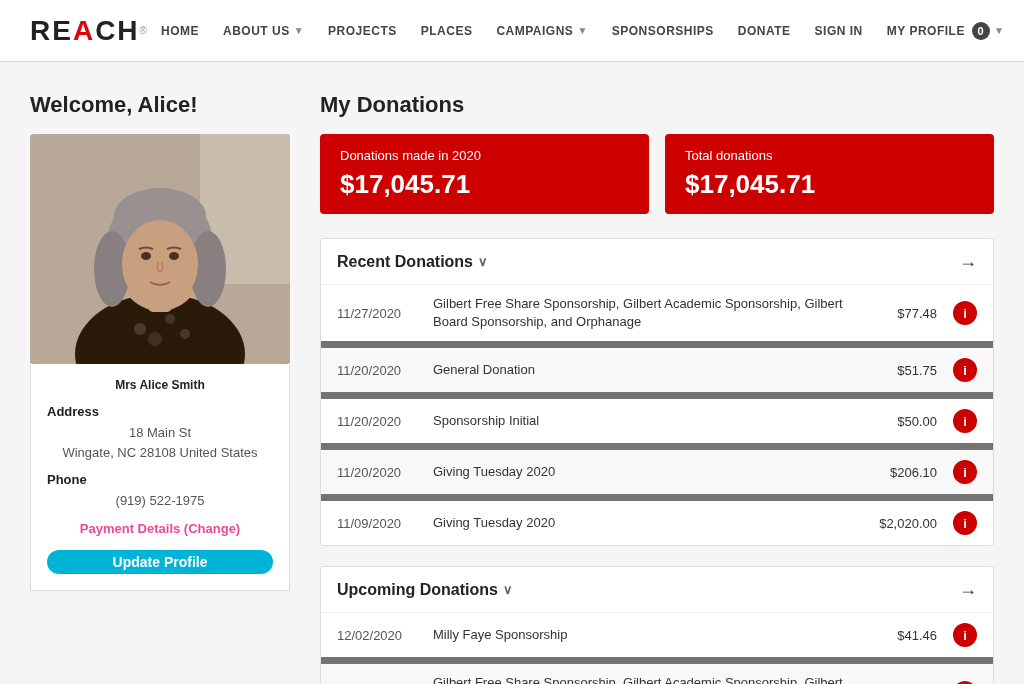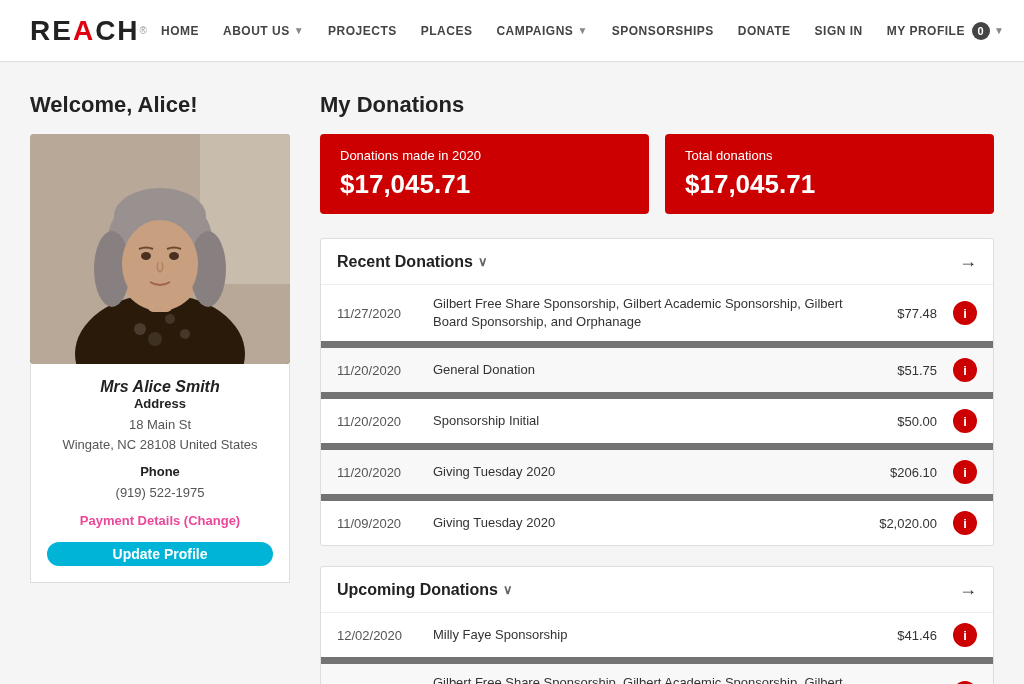--- a/index.html
+++ b/index.html
@@ -100,30 +100,28 @@
       width: 100%;
       height: 100%;
     }
     .profile-info {
       background: #fff;
       border: 1px solid #ddd;
       padding: 14px 16px 16px;
       border-top: none;
     }
     .profile-name {
-      font-size: 16px;
+      font-size: 12px;
       font-weight: bold;
       text-align: center;
-      margin-bottom: 0;
-      color: #222;
-      font-style: italic;
+      margin-bottom: 12px;
+      color: #222;
     }
     .info-label {
       font-weight: bold;
-      text-align: center;
       font-size: 13px;
       margin-bottom: 4px;
       color: #222;
     }
     .info-value {
       text-align: center;
       font-size: 13px;
       color: #555;
       margin-bottom: 10px;
       line-height: 1.5;

